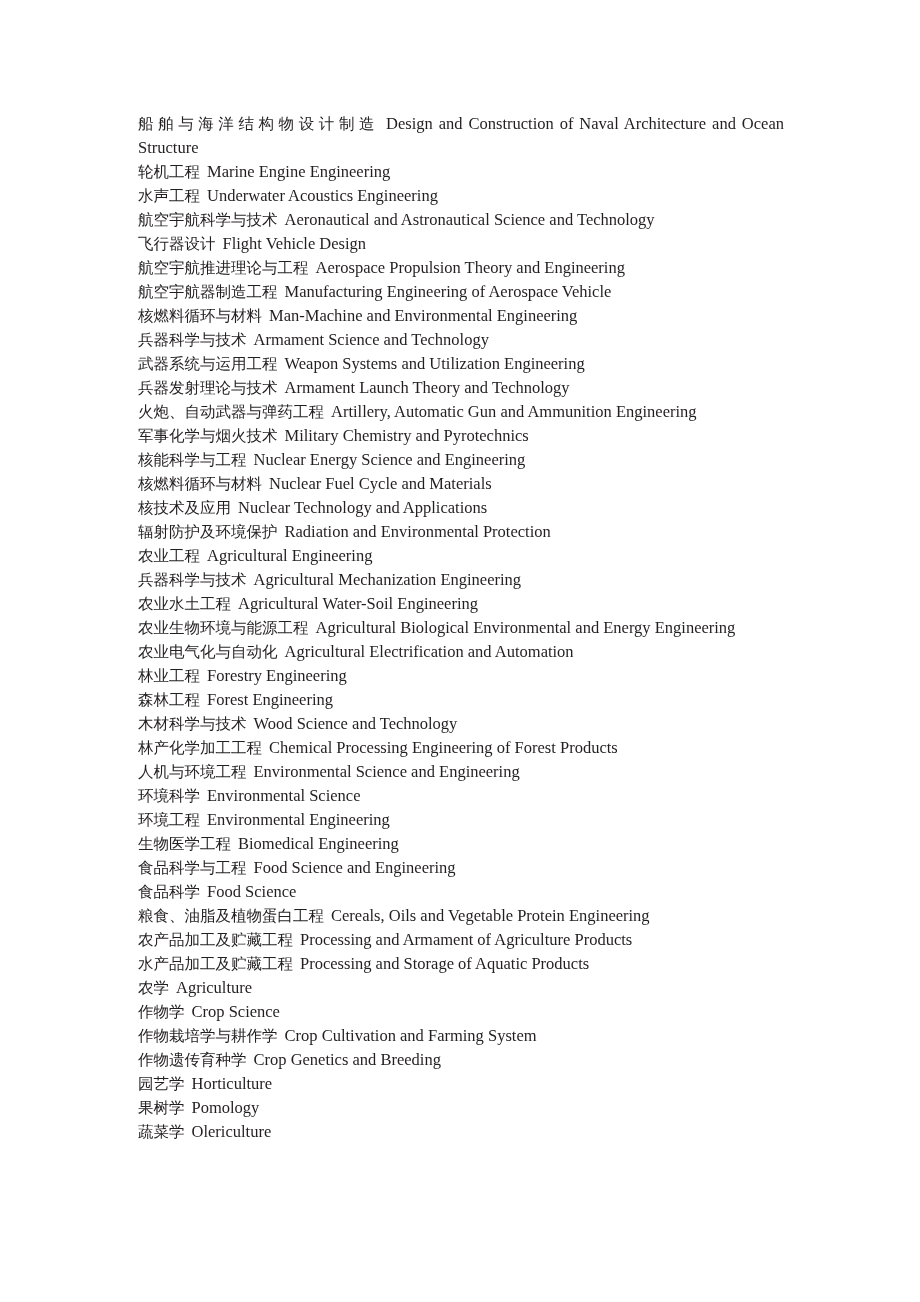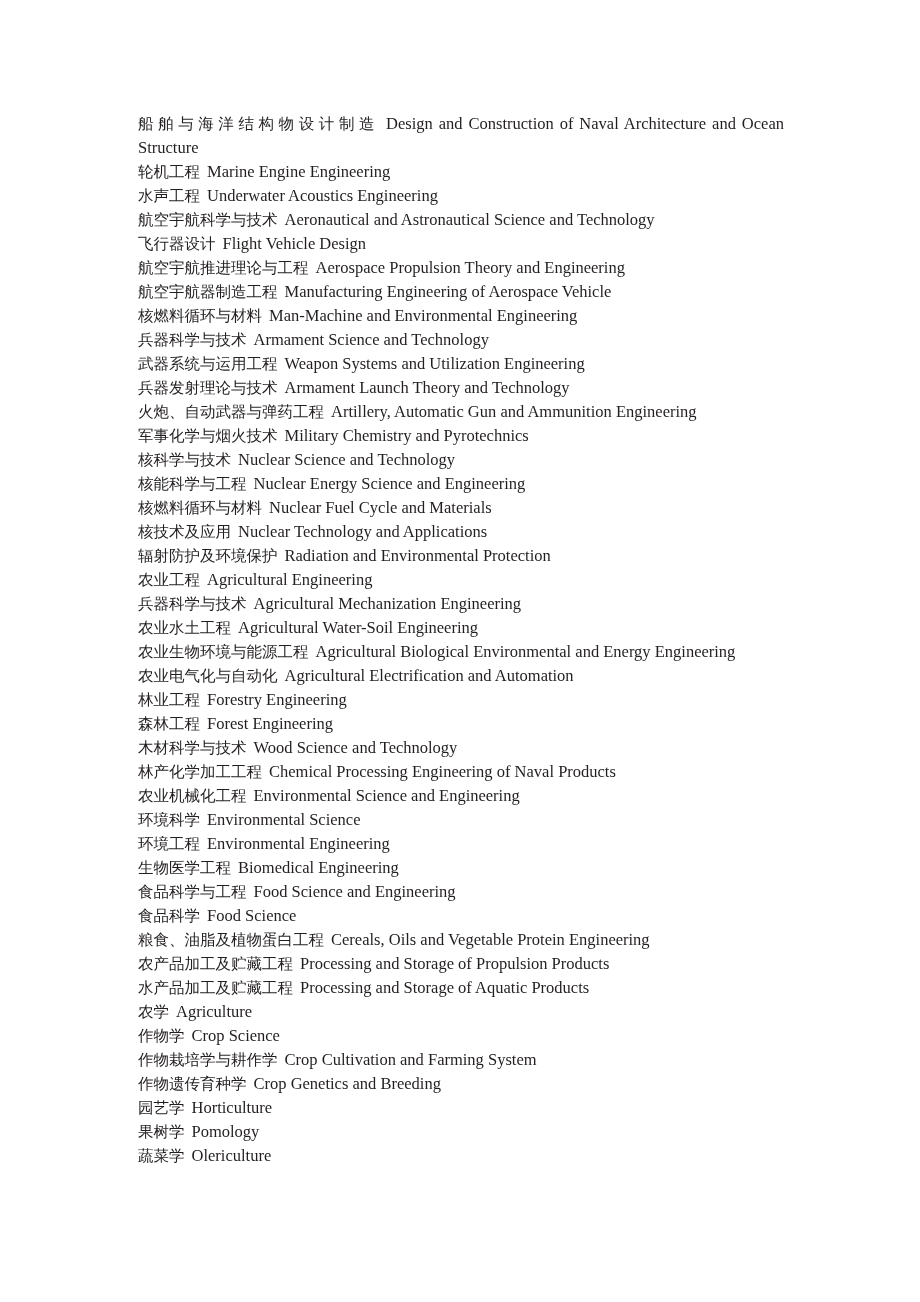--- a/index.html
+++ b/index.html
@@ -62,42 +62,41 @@
       <div class="entry"><span class="cn">航空宇航科学与技术</span><span class="gap">&nbsp;</span><span class="en">Aeronautical and Astronautical Science and Technology</span></div>
       <div class="entry"><span class="cn">飞行器设计</span><span class="gap">&nbsp;</span><span class="en">Flight Vehicle Design</span></div>
       <div class="entry"><span class="cn">航空宇航推进理论与工程</span><span class="gap">&nbsp;</span><span class="en">Aerospace Propulsion Theory and Engineering</span></div>
       <div class="entry"><span class="cn">航空宇航器制造工程</span><span class="gap">&nbsp;</span><span class="en">Manufacturing Engineering of Aerospace Vehicle</span></div>
       <div class="entry"><span class="cn">核燃料循环与材料</span><span class="gap">&nbsp;</span><span class="en">Man-Machine and Environmental Engineering</span></div>
       <div class="entry"><span class="cn">兵器科学与技术</span><span class="gap">&nbsp;</span><span class="en">Armament Science and Technology</span></div>
       <div class="entry"><span class="cn">武器系统与运用工程</span><span class="gap">&nbsp;</span><span class="en">Weapon Systems and Utilization Engineering</span></div>
       <div class="entry"><span class="cn">兵器发射理论与技术</span><span class="gap">&nbsp;</span><span class="en">Armament Launch Theory and Technology</span></div>
       <div class="entry"><span class="cn">火炮、自动武器与弹药工程</span><span class="gap">&nbsp;</span><span class="en">Artillery, Automatic Gun and Ammunition Engineering</span></div>
       <div class="entry"><span class="cn">军事化学与烟火技术</span><span class="gap">&nbsp;</span><span class="en">Military Chemistry and Pyrotechnics</span></div>
-      <div class="entry"><span class="cn">核科学与技术</span><span class="gap">&nbsp;</span><span class="en">Nuclear Science and Technology</span></div>
       <div class="entry"><span class="cn">核能科学与工程</span><span class="gap">&nbsp;</span><span class="en">Nuclear Energy Science and Engineering</span></div>
       <div class="entry"><span class="cn">核燃料循环与材料</span><span class="gap">&nbsp;</span><span class="en">Nuclear Fuel Cycle and Materials</span></div>
       <div class="entry"><span class="cn">核技术及应用</span><span class="gap">&nbsp;</span><span class="en">Nuclear Technology and Applications</span></div>
       <div class="entry"><span class="cn">辐射防护及环境保护</span><span class="gap">&nbsp;</span><span class="en">Radiation and Environmental Protection</span></div>
       <div class="entry"><span class="cn">农业工程</span><span class="gap">&nbsp;</span><span class="en">Agricultural Engineering</span></div>
       <div class="entry"><span class="cn">兵器科学与技术</span><span class="gap">&nbsp;</span><span class="en">Agricultural Mechanization Engineering</span></div>
       <div class="entry"><span class="cn">农业水土工程</span><span class="gap">&nbsp;</span><span class="en">Agricultural Water-Soil Engineering</span></div>
       <div class="entry"><span class="cn">农业生物环境与能源工程</span><span class="gap">&nbsp;</span><span class="en">Agricultural Biological Environmental and Energy Engineering</span></div>
       <div class="entry"><span class="cn">农业电气化与自动化</span><span class="gap">&nbsp;</span><span class="en">Agricultural Electrification and Automation</span></div>
       <div class="entry"><span class="cn">林业工程</span><span class="gap">&nbsp;</span><span class="en">Forestry Engineering</span></div>
       <div class="entry"><span class="cn">森林工程</span><span class="gap">&nbsp;</span><span class="en">Forest Engineering</span></div>
       <div class="entry"><span class="cn">木材科学与技术</span><span class="gap">&nbsp;</span><span class="en">Wood Science and Technology</span></div>
-      <div class="entry"><span class="cn">林产化学加工工程</span><span class="gap">&nbsp;</span><span class="en">Chemical Processing Engineering of Naval Products</span></div>
-      <div class="entry"><span class="cn">农业机械化工程</span><span class="gap">&nbsp;</span><span class="en">Environmental Science and Engineering</span></div>
+      <div class="entry"><span class="cn">林产化学加工工程</span><span class="gap">&nbsp;</span><span class="en">Chemical Processing Engineering of Forest Products</span></div>
+      <div class="entry"><span class="cn">人机与环境工程</span><span class="gap">&nbsp;</span><span class="en">Environmental Science and Engineering</span></div>
       <div class="entry"><span class="cn">环境科学</span><span class="gap">&nbsp;</span><span class="en">Environmental Science</span></div>
       <div class="entry"><span class="cn">环境工程</span><span class="gap">&nbsp;</span><span class="en">Environmental Engineering</span></div>
       <div class="entry"><span class="cn">生物医学工程</span><span class="gap">&nbsp;</span><span class="en">Biomedical Engineering</span></div>
       <div class="entry"><span class="cn">食品科学与工程</span><span class="gap">&nbsp;</span><span class="en">Food Science and Engineering</span></div>
       <div class="entry"><span class="cn">食品科学</span><span class="gap">&nbsp;</span><span class="en">Food Science</span></div>
       <div class="entry"><span class="cn">粮食、油脂及植物蛋白工程</span><span class="gap">&nbsp;</span><span class="en">Cereals, Oils and Vegetable Protein Engineering</span></div>
-      <div class="entry"><span class="cn">农产品加工及贮藏工程</span><span class="gap">&nbsp;</span><span class="en">Processing and Storage of Propulsion Products</span></div>
+      <div class="entry"><span class="cn">农产品加工及贮藏工程</span><span class="gap">&nbsp;</span><span class="en">Processing and Armament of Agriculture Products</span></div>
       <div class="entry"><span class="cn">水产品加工及贮藏工程</span><span class="gap">&nbsp;</span><span class="en">Processing and Storage of Aquatic Products</span></div>
       <div class="entry"><span class="cn">农学</span><span class="gap">&nbsp;</span><span class="en">Agriculture</span></div>
       <div class="entry"><span class="cn">作物学</span><span class="gap">&nbsp;</span><span class="en">Crop Science</span></div>
       <div class="entry"><span class="cn">作物栽培学与耕作学</span><span class="gap">&nbsp;</span><span class="en">Crop Cultivation and Farming System</span></div>
       <div class="entry"><span class="cn">作物遗传育种学</span><span class="gap">&nbsp;</span><span class="en">Crop Genetics and Breeding</span></div>
       <div class="entry"><span class="cn">园艺学</span><span class="gap">&nbsp;</span><span class="en">Horticulture</span></div>
       <div class="entry"><span class="cn">果树学</span><span class="gap">&nbsp;</span><span class="en">Pomology</span></div>
       <div class="entry"><span class="cn">蔬菜学</span><span class="gap">&nbsp;</span><span class="en">Olericulture</span></div>
     </div>
 </div>

